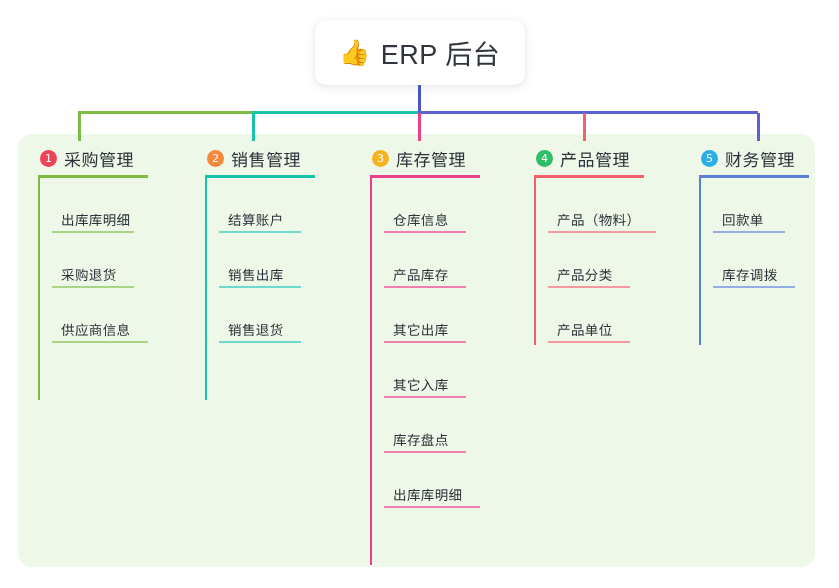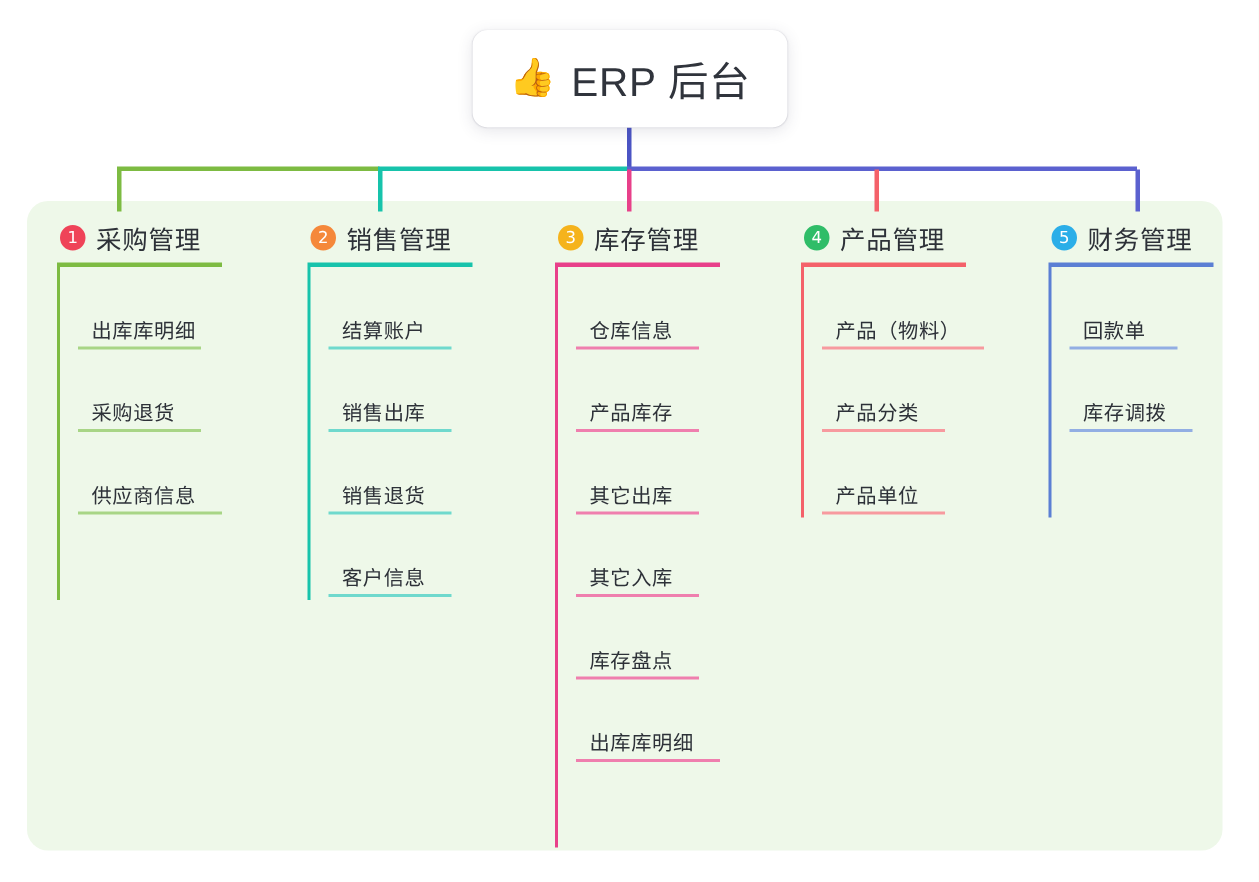--- a/index.html
+++ b/index.html
@@ -217,24 +217,20 @@
             <div class="leaf-rule" style="width: 82px; background: rgb(111, 217, 205);"></div>
           </div>
           <div class="leaf">
             <span class="leaf-label">销售出库</span>
             <div class="leaf-rule" style="width: 82px; background: rgb(111, 217, 205);"></div>
           </div>
           <div class="leaf">
             <span class="leaf-label">销售退货</span>
             <div class="leaf-rule" style="width: 82px; background: rgb(111, 217, 205);"></div>
           </div>
-          <div class="leaf">
-            <span class="leaf-label">客户信息</span>
-            <div class="leaf-rule" style="width: 82px; background: rgb(111, 217, 205);"></div>
-          </div>
         </div>
       </div>
       <div class="column" style="left: 370px;">
         <div class="col-head">
           <span class="badge" style="background: rgb(245, 179, 28);">3</span>
           <span class="col-title">库存管理</span>
         </div>
         <div class="col-head-rule" style="width: 110px; background: rgb(232, 64, 138);"></div>
         <div class="leaves">
           <div class="spine" style="height: 387px; background: rgb(232, 64, 138);"></div>

